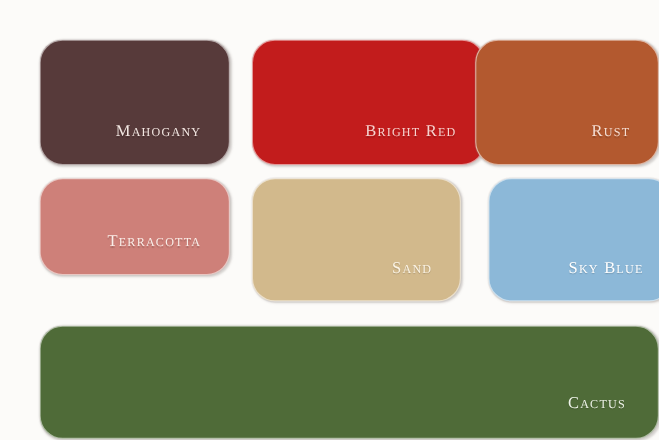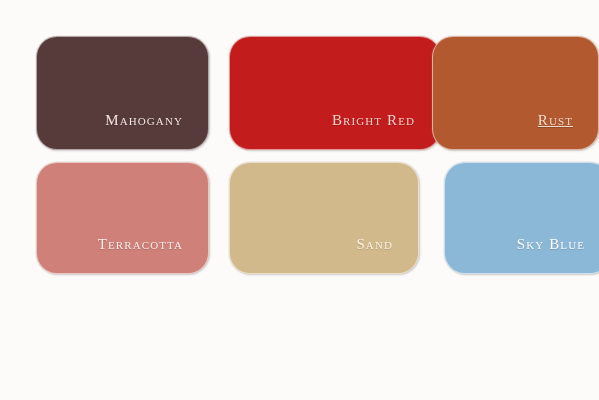--- a/index.html
+++ b/index.html
@@ -46,21 +46,21 @@
     white-space: nowrap;
     text-shadow: 0 1px 1px rgba(0, 0, 0, 0.18);
   }
 
   
   #swatch-mahogany   { left: 20px;  top: 20px;  width: 173px; height: 114px; }
   #swatch-bright-red { left: 213px; top: 20px;  width: 212px; height: 114px; }
   #swatch-rust       { left: 416px; top: 20px;  width: 167px; height: 114px; }
 
   
-  #swatch-terracotta { left: 20px;  top: 146px; width: 173px; height: 112px; }
+  #swatch-terracotta { left: 20px;  top: 146px; width: 173px; height: 88px; }
   #swatch-sand       { left: 213px; top: 146px; width: 190px; height: 112px; text-align: center; }
   #swatch-sky-blue   { left: 428px; top: 146px; width: 167px; height: 112px; }
 
   
   #swatch-cactus     { left: 20px;  top: 280px; width: 563px; height: 103px; }
 
   #swatch-cactus .swatch-label {
     right: 13px;
     bottom: 7px;
   }
@@ -72,29 +72,32 @@
 
   <div class="swatch" id="swatch-mahogany" style="background-color: rgb(87, 58, 58);">
     <span class="swatch-label" style="color: rgb(242, 230, 225);">Mahogany</span>
   </div>
 
   <div class="swatch" id="swatch-bright-red" style="background-color: rgb(194, 28, 28);">
     <span class="swatch-label" style="color: rgb(247, 211, 207);">Bright Red</span>
   </div>
 
   <div class="swatch" id="swatch-rust" style="background-color: rgb(179, 89, 47);">
-    <span class="swatch-label" style="color: rgb(244, 221, 210); text-decoration: underline;">Rust</span>
+    <span class="swatch-label" style="color: rgb(244, 221, 210);">Rust</span>
   </div>
 
   <div class="swatch" id="swatch-terracotta" style="background-color: rgb(206, 128, 121);">
     <span class="swatch-label" style="color: rgb(250, 238, 233);">Terracotta</span>
   </div>
 
   <div class="swatch" id="swatch-sand" style="background-color: rgb(210, 185, 140);">
     <span class="swatch-label" style="color: rgb(251, 244, 230);">Sand</span>
   </div>
 
   <div class="swatch" id="swatch-sky-blue" style="background-color: rgb(140, 184, 216);">
     <span class="swatch-label" style="color: rgb(255, 255, 255);">Sky Blue</span>
   </div>
 
+  <div class="swatch" id="swatch-cactus" style="background-color: rgb(79, 107, 56);">
+    <span class="swatch-label" style="color: rgb(238, 243, 232);">Cactus</span>
+  </div>
 
 </div>
 
 </body></html>

